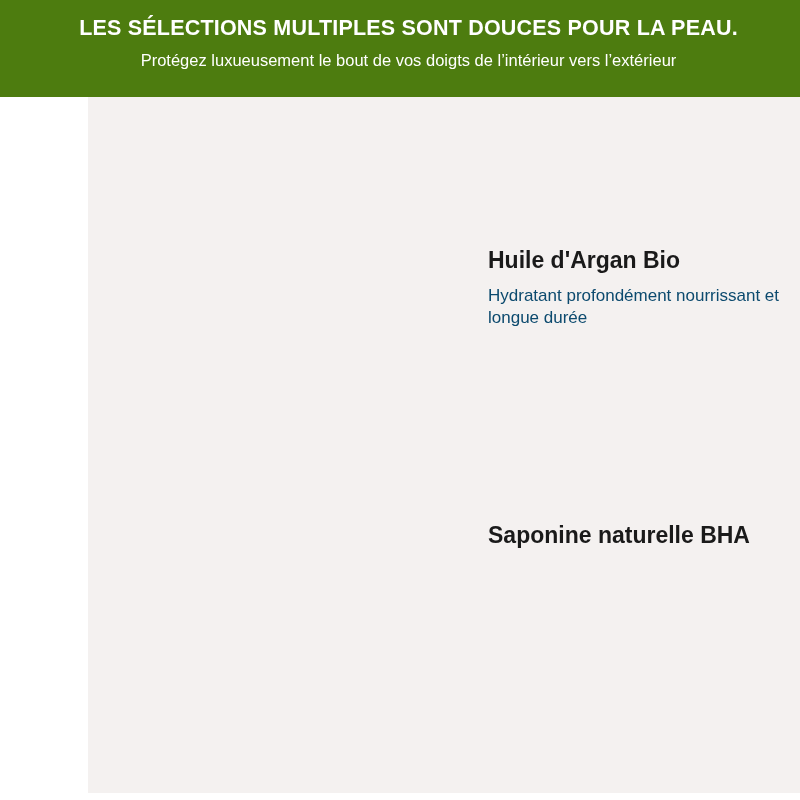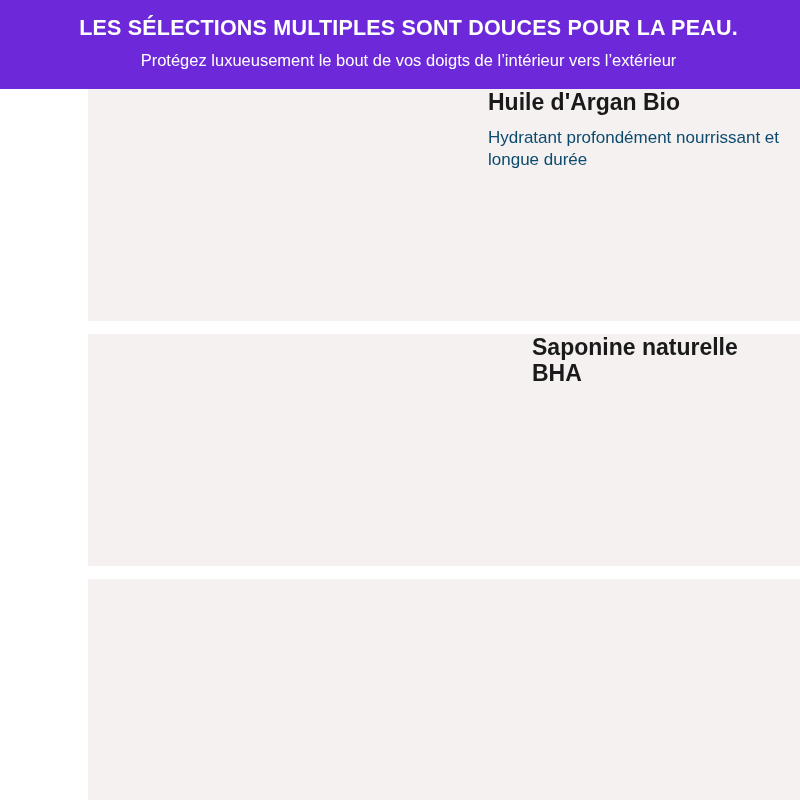--- a/index.html
+++ b/index.html
@@ -18,61 +18,59 @@
     width: 800px;
     height: 800px;
     position: relative;
     background: #ffffff;
     display: flex;
     flex-direction: column;
   }
 
   
   .banner {
-    background: #6d28d9;
+    background: #4d7c0f;
     color: #ffffff;
     padding: 16px 18px 18px 35px;
     text-align: center;
     box-sizing: border-box;
   }
   .banner-title {
     font-size: 21.5px;
     font-weight: bold;
     letter-spacing: 0.2px;
     line-height: 1.15;
     margin: 0 0 10px 0;
     white-space: nowrap;
   }
   .banner-subtitle {
     font-size: 16.5px;
     font-weight: normal;
     line-height: 1.2;
-    margin: 0;
+    margin: 8px;
     white-space: nowrap;
   }
 
   
   .features {
     flex: 1;
     display: flex;
     flex-direction: column;
     padding-left: 88px;
     box-sizing: border-box;
   }
 
   .feature-row {
     display: flex;
     flex-direction: row;
-    align-items: flex-start;
+    align-items: flex-end;
     height: 232px;
     background: #f4f1f0;
   }
   .feature-row + .feature-row {
-    margin-top: 13px;
-    gap: 44px;
   }
 
   .feature-image {
     width: 374px;
     flex: 0 0 374px;
     position: relative;
     overflow: hidden;
   }
 
   .feature-text {

